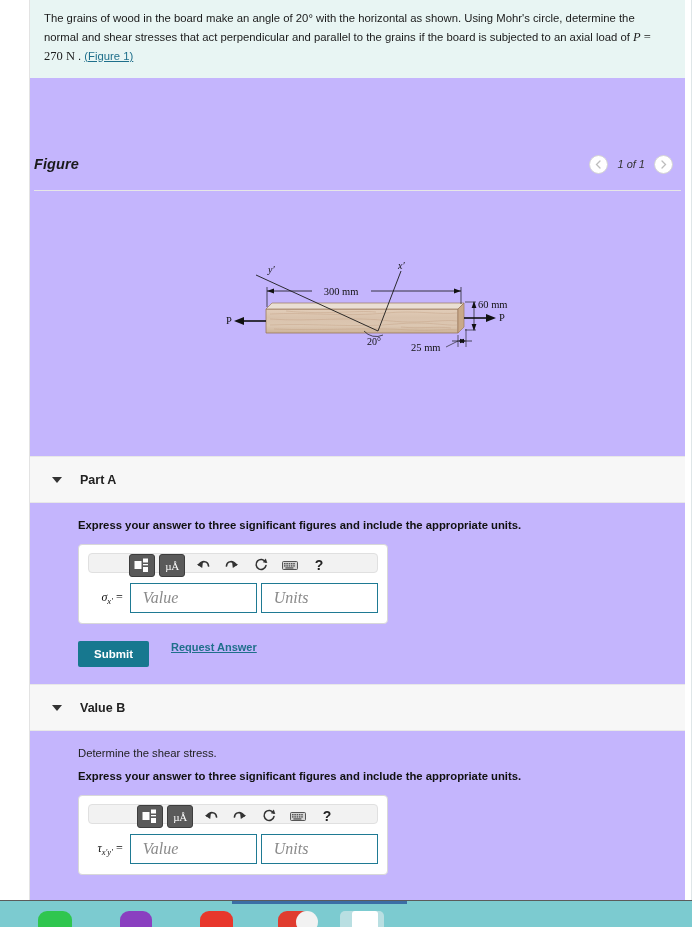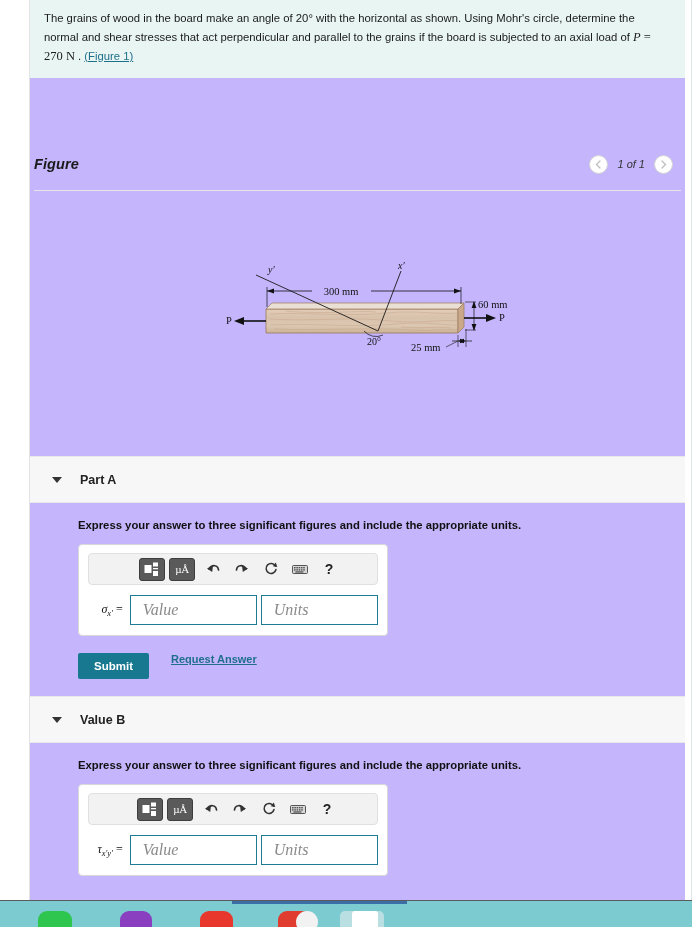--- a/index.html
+++ b/index.html
@@ -78,22 +78,22 @@
   .qbold{font-size:11.3px;font-weight:bold;color:#111;margin-bottom:13px;}
 
   
   .answer-box{
     border:1px solid #d8d8d8;border-radius:4px;
     width:310px;padding:8px 9px 10px 9px;
     background:#fff;
   }
   .ans-toolbar{
     background:#f2f2f2;border:1px solid #e0e0e0;border-radius:4px;
-    height:32px;display:flex;align-items:center;gap:4px;
-    padding:0 8px 0 50px;
+    height:20px;display:flex;gap:4px;
+    padding:0 8px 0 40px;
   }
   .tb-btn{
     width:26px;height:23px;border-radius:3px;
     background:#5a5a5a;border:1px solid #3d3d3d;
     display:flex;align-items:center;justify-content:center;cursor:pointer;
   }
   .tb-btn.units{font-family:"Liberation Serif", serif;color:#fff;font-size:11px;letter-spacing:-.3px;}
   .tb-ico{
     width:22px;height:22px;display:flex;align-items:center;justify-content:center;
     color:#333;cursor:pointer;margin-left:3px;
@@ -308,20 +308,21 @@
       </div>
     </div>
   </div>
 
   <div style="margin-top:17px;">
     <div class="part-band">
       <div class="caret"></div>
       <div class="part-title">Value B</div>
     </div>
     <div class="part-body">
+      <div class="qtext">Determine the shear stress.</div>
       <div class="qbold">Express your answer to three significant figures and include the appropriate units.</div>
 
       <div class="answer-box">
         <div class="ans-toolbar" style="padding-left:48px;">
           <div class="tb-btn">
             <svg width="17" height="15" viewBox="0 0 17 15">
               <rect x="0.5" y="3" width="7" height="8" fill="#fff"></rect>
               <rect x="9" y="0.5" width="5" height="4" fill="#fff"></rect>
               <rect x="9" y="6" width="5" height="1.3" fill="#fff"></rect>
               <rect x="9" y="9" width="5" height="5" fill="#fff"></rect>

